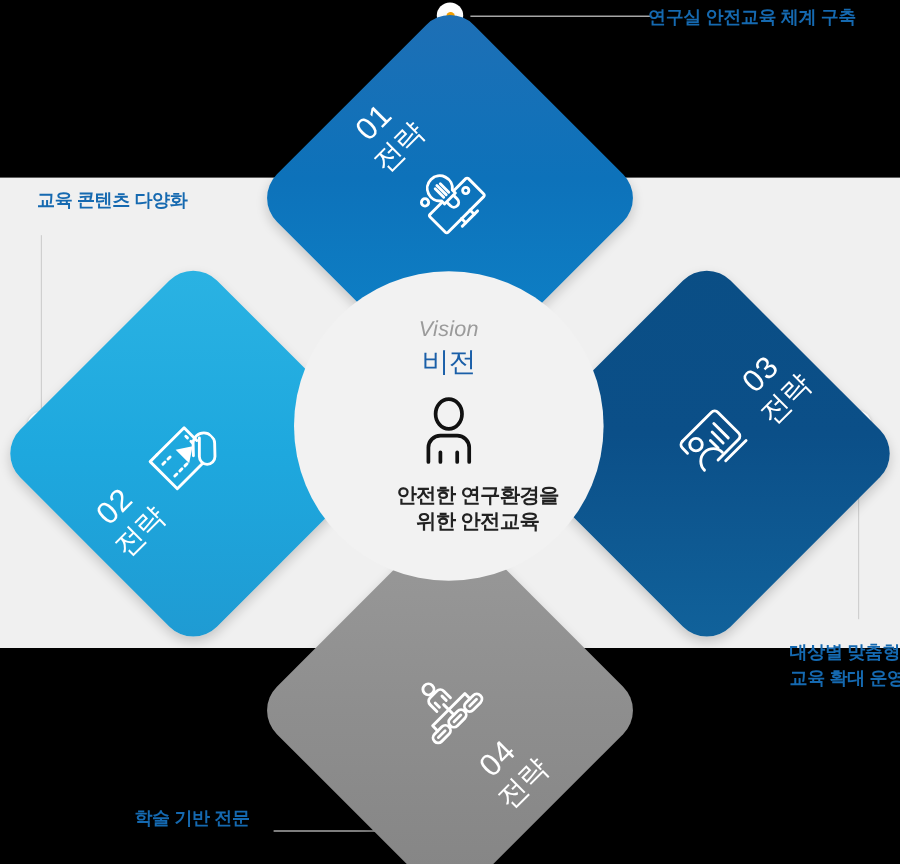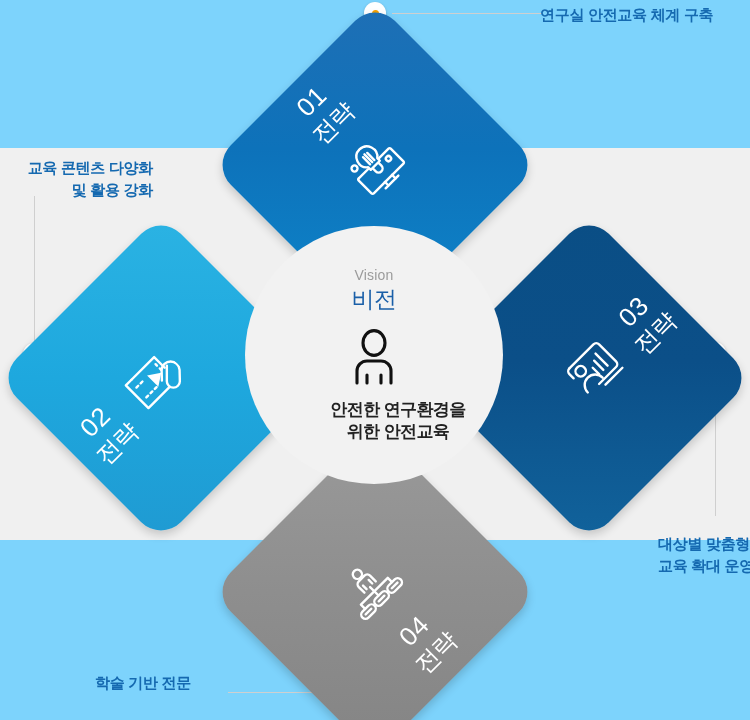--- a/index.html
+++ b/index.html
@@ -2,21 +2,21 @@
 <html><head>
 <meta charset="utf-8">
 <style>
   * { box-sizing: border-box; margin: 0; padding: 0; }
   html, body {
     width: 750px; height: 720px;
     background: #ffffff;
     font-family: "Liberation Sans", "DejaVu Sans", sans-serif;
     overflow: hidden;
   }
-  #stage { position: relative; width: 750px; height: 720px; background:#7dd3fc; }
+  #stage { position: relative; width: 750px; height: 720px; background:#000000; }
 
   
   .bg-panel {
     position: absolute;
     left: 0; top: 148px; width: 750px; height: 392px;
     background: #f0f0f0;
   }
 
   
   .conn-line { position: absolute; background: #cfcfcf; }
@@ -39,23 +39,23 @@
   
   .label {
     position: absolute;
     color: #1569b0;
     font-size: 15px;
     font-weight: bold;
     line-height: 1.45;
     white-space: nowrap;
     letter-spacing: -0.3px;
   }
-  .label.r { text-align: right; }
+  .label.r { text-align: center; margin-left: 17px; }
   .label.l { text-align: left; }
-  .label.c { text-align: center; }
+  .label.c { text-align: right; }
 
   
   .diamond {
     position: absolute;
     width: 232px; height: 232px;
     border-radius: 28px;
     transform: rotate(45deg);
     box-shadow: 3px 3px 10px rgba(0,0,0,0.18);
   }
   .dia-inner {
@@ -106,21 +106,21 @@
   .center-circle {
     position: absolute;
     left: 245px; top: 226px;
     width: 258px; height: 258px;
     border-radius: 50%;
     background: #f2f2f2;
     display: flex; flex-direction: column;
     align-items: center; justify-content: center;
     box-shadow: 0 0 0 0 rgba(0,0,0,0);
   }
-  .vision-en { color: #9b9b9b; font-size: 14px; font-weight: 500; letter-spacing:0.2px; }
+  .vision-en { color: #9b9b9b; font-size: 18px; font-weight: 500; letter-spacing:0.2px;font-style:italic; }
   .vision-ko { color: #1a5fa8; font-size: 23px; font-weight: normal; margin-top: 1px; letter-spacing:-0.5px; }
   .vision-icon { margin-top: 13px; margin-bottom: 9px; }
   .vision-desc {
     color: #222222; font-size: 17px; font-weight: bold;
     line-height: 1.32; text-align: center; letter-spacing: -0.6px; margin-left: 48px;
   }
 </style>
 </head>
 <body>
 
@@ -137,21 +137,20 @@
   <div class="dot" style="left:23px; top:343px;"></div>
   <div class="dot" style="left:704px; top:342px;"></div>
   <div class="dot" style="left:364px; top:681px;"></div>
 
   <div class="label l" style="left:540px; top:4px;">
     <div>연구실 안전교육 체계 구축</div>
   </div>
 
   <div class="label r" style="left:0px; top:157px; width:153px;">
     <div>교육 콘텐츠 다양화</div>
-    <div>및 활용 강화</div>
   </div>
 
   <div class="label l" style="left:630px; top:533px; width:120px;margin-left:28px;">
     <div>대상별 맞춤형</div>
     <div>교육 확대 운영</div>
   </div>
 
   <div class="label c" style="left:78px; top:672px; width:130px;">
     <div>학술 기반 전문</div>
   </div>

